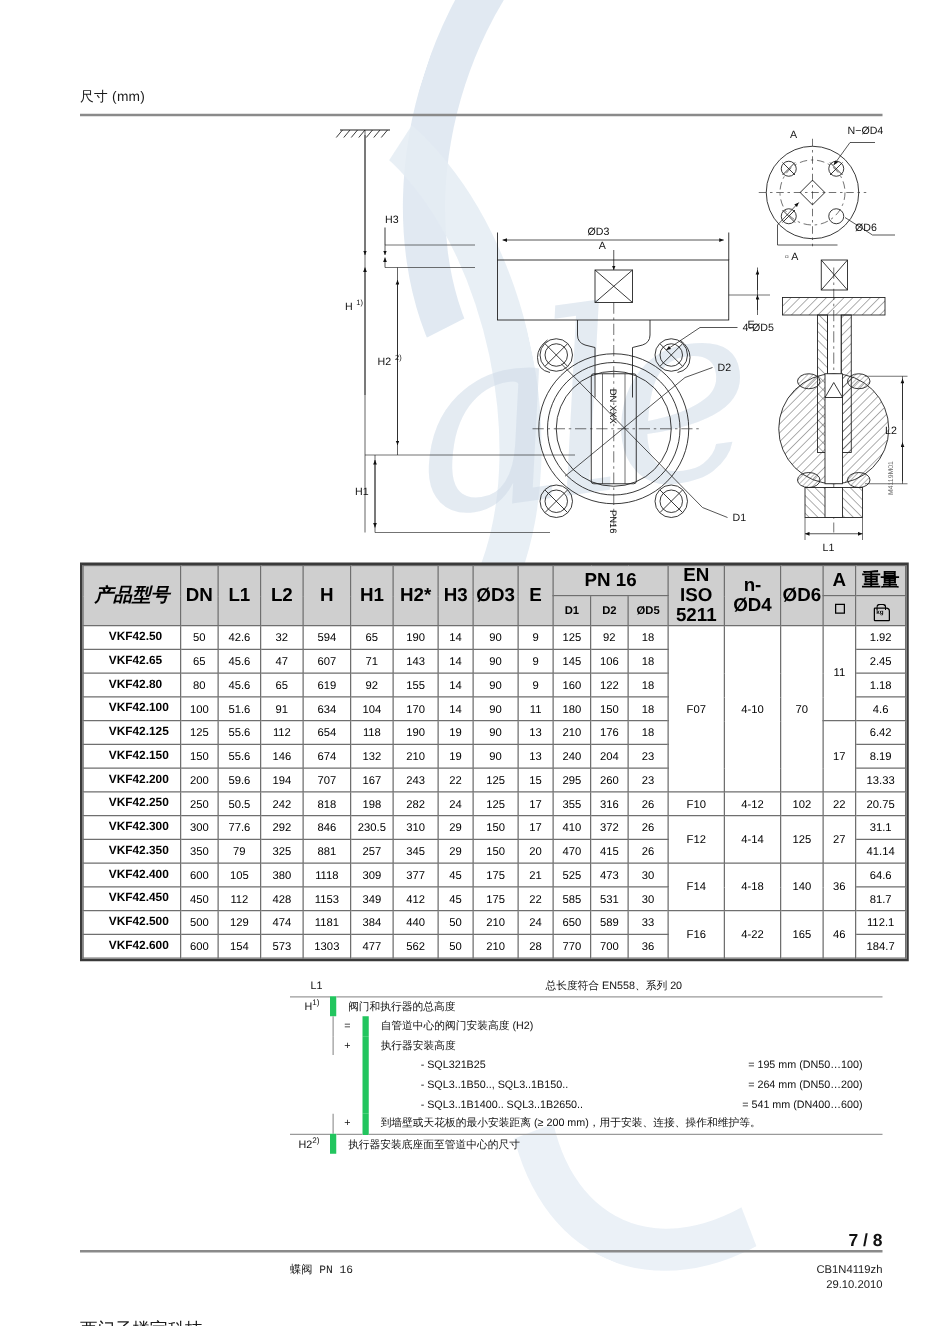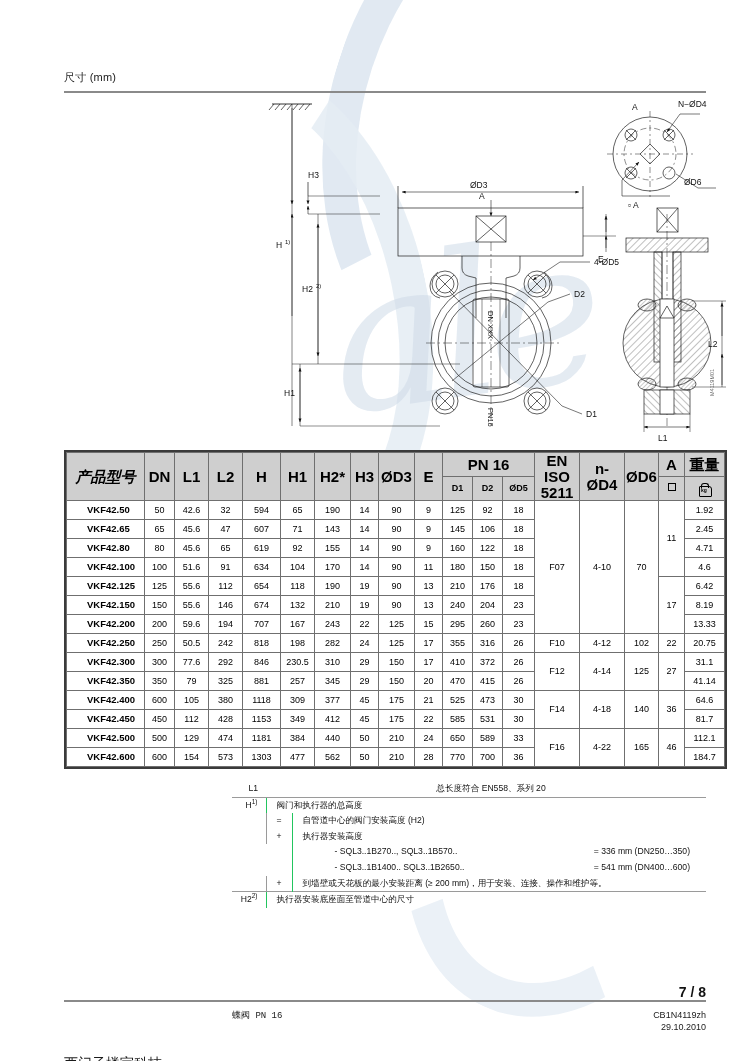--- a/index.html
+++ b/index.html
@@ -200,21 +200,21 @@
     text-align: right;
     padding-right: 8px !important;
     white-space: nowrap;
   }
   .n-op {
     width: 26px;
     text-align: center;
     border-left: 1px solid #9a9a9a;
   }
   .n-op-plain { width: 26px; text-align: center; }
-  .n-txt { padding-left: 10px !important; border-left: 1px solid #22c55e; }
+  .n-txt { padding-left: 10px !important; border-left: 5px solid #22c55e; }
   .n-txt-noline { padding-left: 10px !important; text-align: center; }
   .rule-top td { border-top: 1px solid #9a9a9a; }
   .sub-row .n-item { padding-left: 32px !important; }
   sup { font-size: 6.5px; vertical-align: super; line-height: 0; }
 
   
   .pageno {
     position: absolute;
     right: 44px;
     top: 984px;
@@ -567,21 +567,21 @@
               <td>65</td>
               <td>619</td>
               <td>92</td>
               <td>155</td>
               <td>14</td>
               <td>90</td>
               <td>9</td>
               <td>160</td>
               <td>122</td>
               <td>18</td>
-              <td>4.71</td>
+              <td>1.18</td>
             </tr>
             <tr>
               <td class="model">VKF42.100</td>
               <td>100</td>
               <td>51.6</td>
               <td>91</td>
               <td>634</td>
               <td>104</td>
               <td>170</td>
               <td>14</td>
@@ -800,21 +800,26 @@
         <tr>
           <td class="n-key"></td>
           <td class="n-op">+</td>
           <td class="n-txt">执行器安装高度</td>
         </tr>
       </tbody>
       <tbody id="actuator-rows">
           <tr class="sub-row">
             <td class="n-key"></td>
             <td class="n-op-plain"></td>
-            <td class="n-txt"><span class="n-item">- SQL3..1B270.., SQL3..1B570..</span><span style="float:right;padding-right:16px">= 336 mm (DN250…350)</span></td>
+            <td class="n-txt"><span class="n-item">- SQL321B25</span><span style="float:right;padding-right:16px">= 195 mm (DN50…100)</span></td>
+          </tr>
+          <tr class="sub-row">
+            <td class="n-key"></td>
+            <td class="n-op-plain"></td>
+            <td class="n-txt"><span class="n-item">- SQL3..1B50.., SQL3..1B150..</span><span style="float:right;padding-right:16px">= 264 mm (DN50…200)</span></td>
           </tr>
           <tr class="sub-row">
             <td class="n-key"></td>
             <td class="n-op-plain"></td>
             <td class="n-txt"><span class="n-item">- SQL3..1B1400.. SQL3..1B2650..</span><span style="float:right;padding-right:16px">= 541 mm (DN400…600)</span></td>
           </tr>
         </tbody>
       <tbody>
         <tr>
           <td class="n-key"></td>

